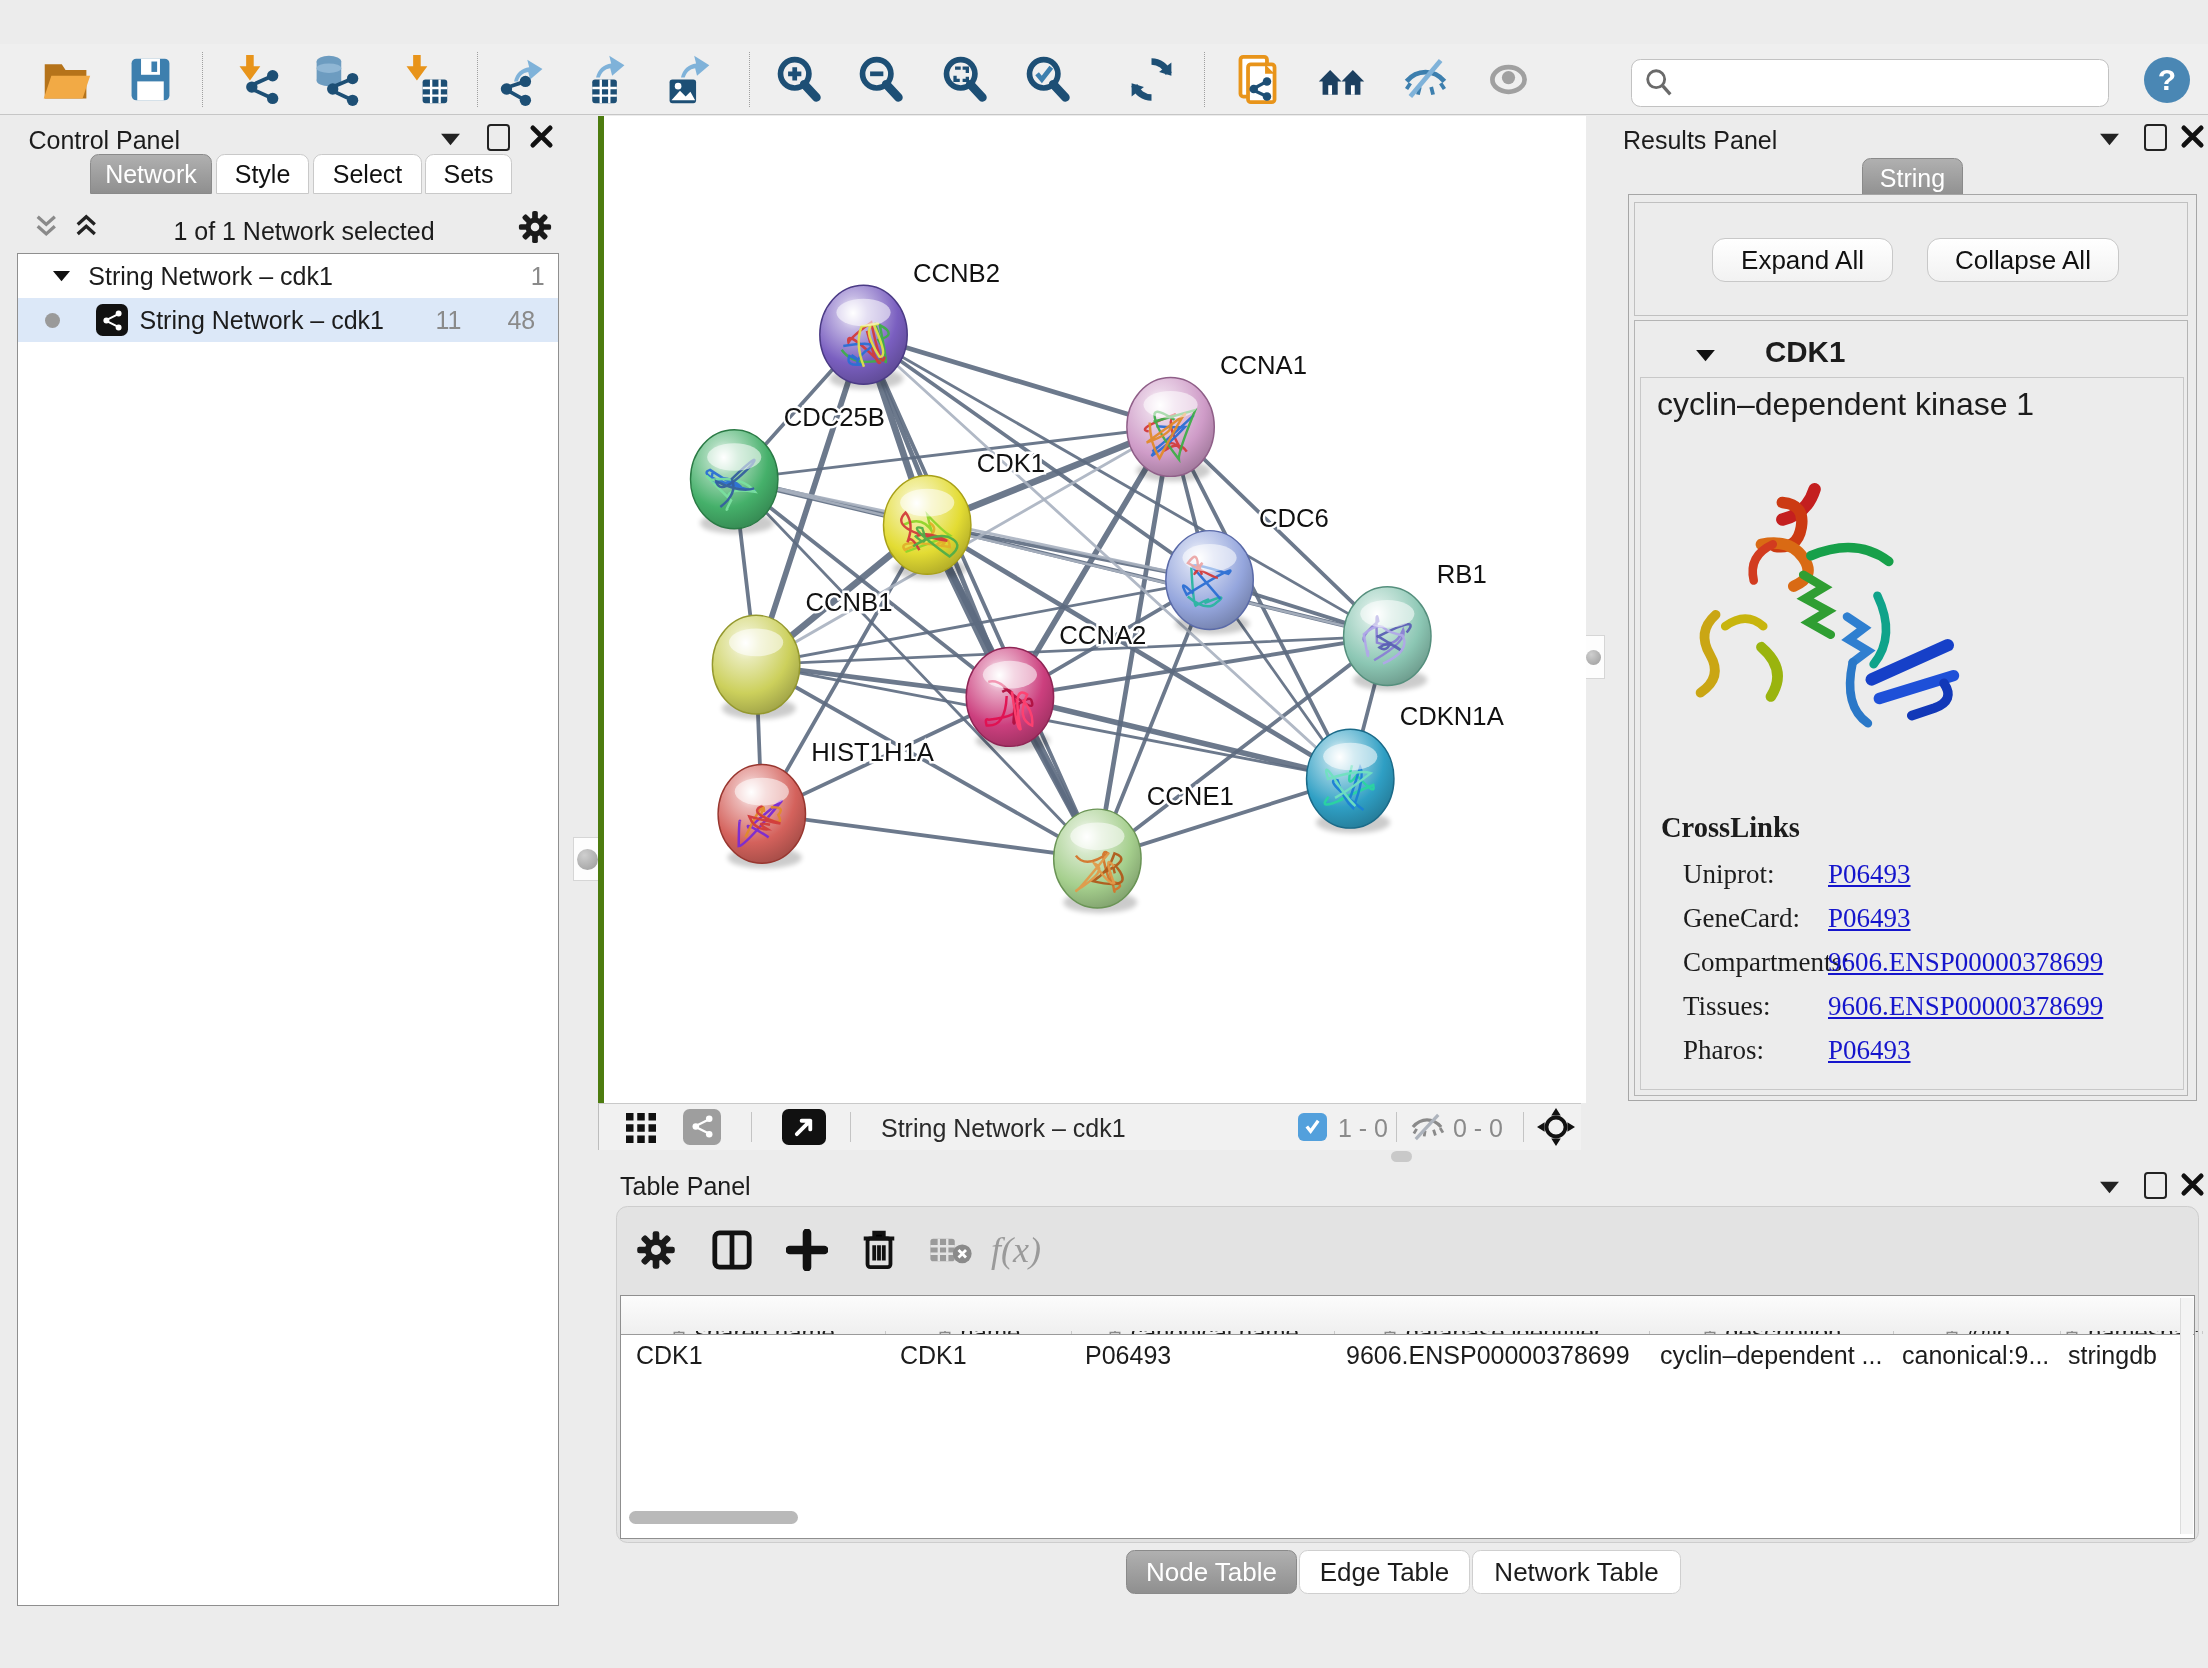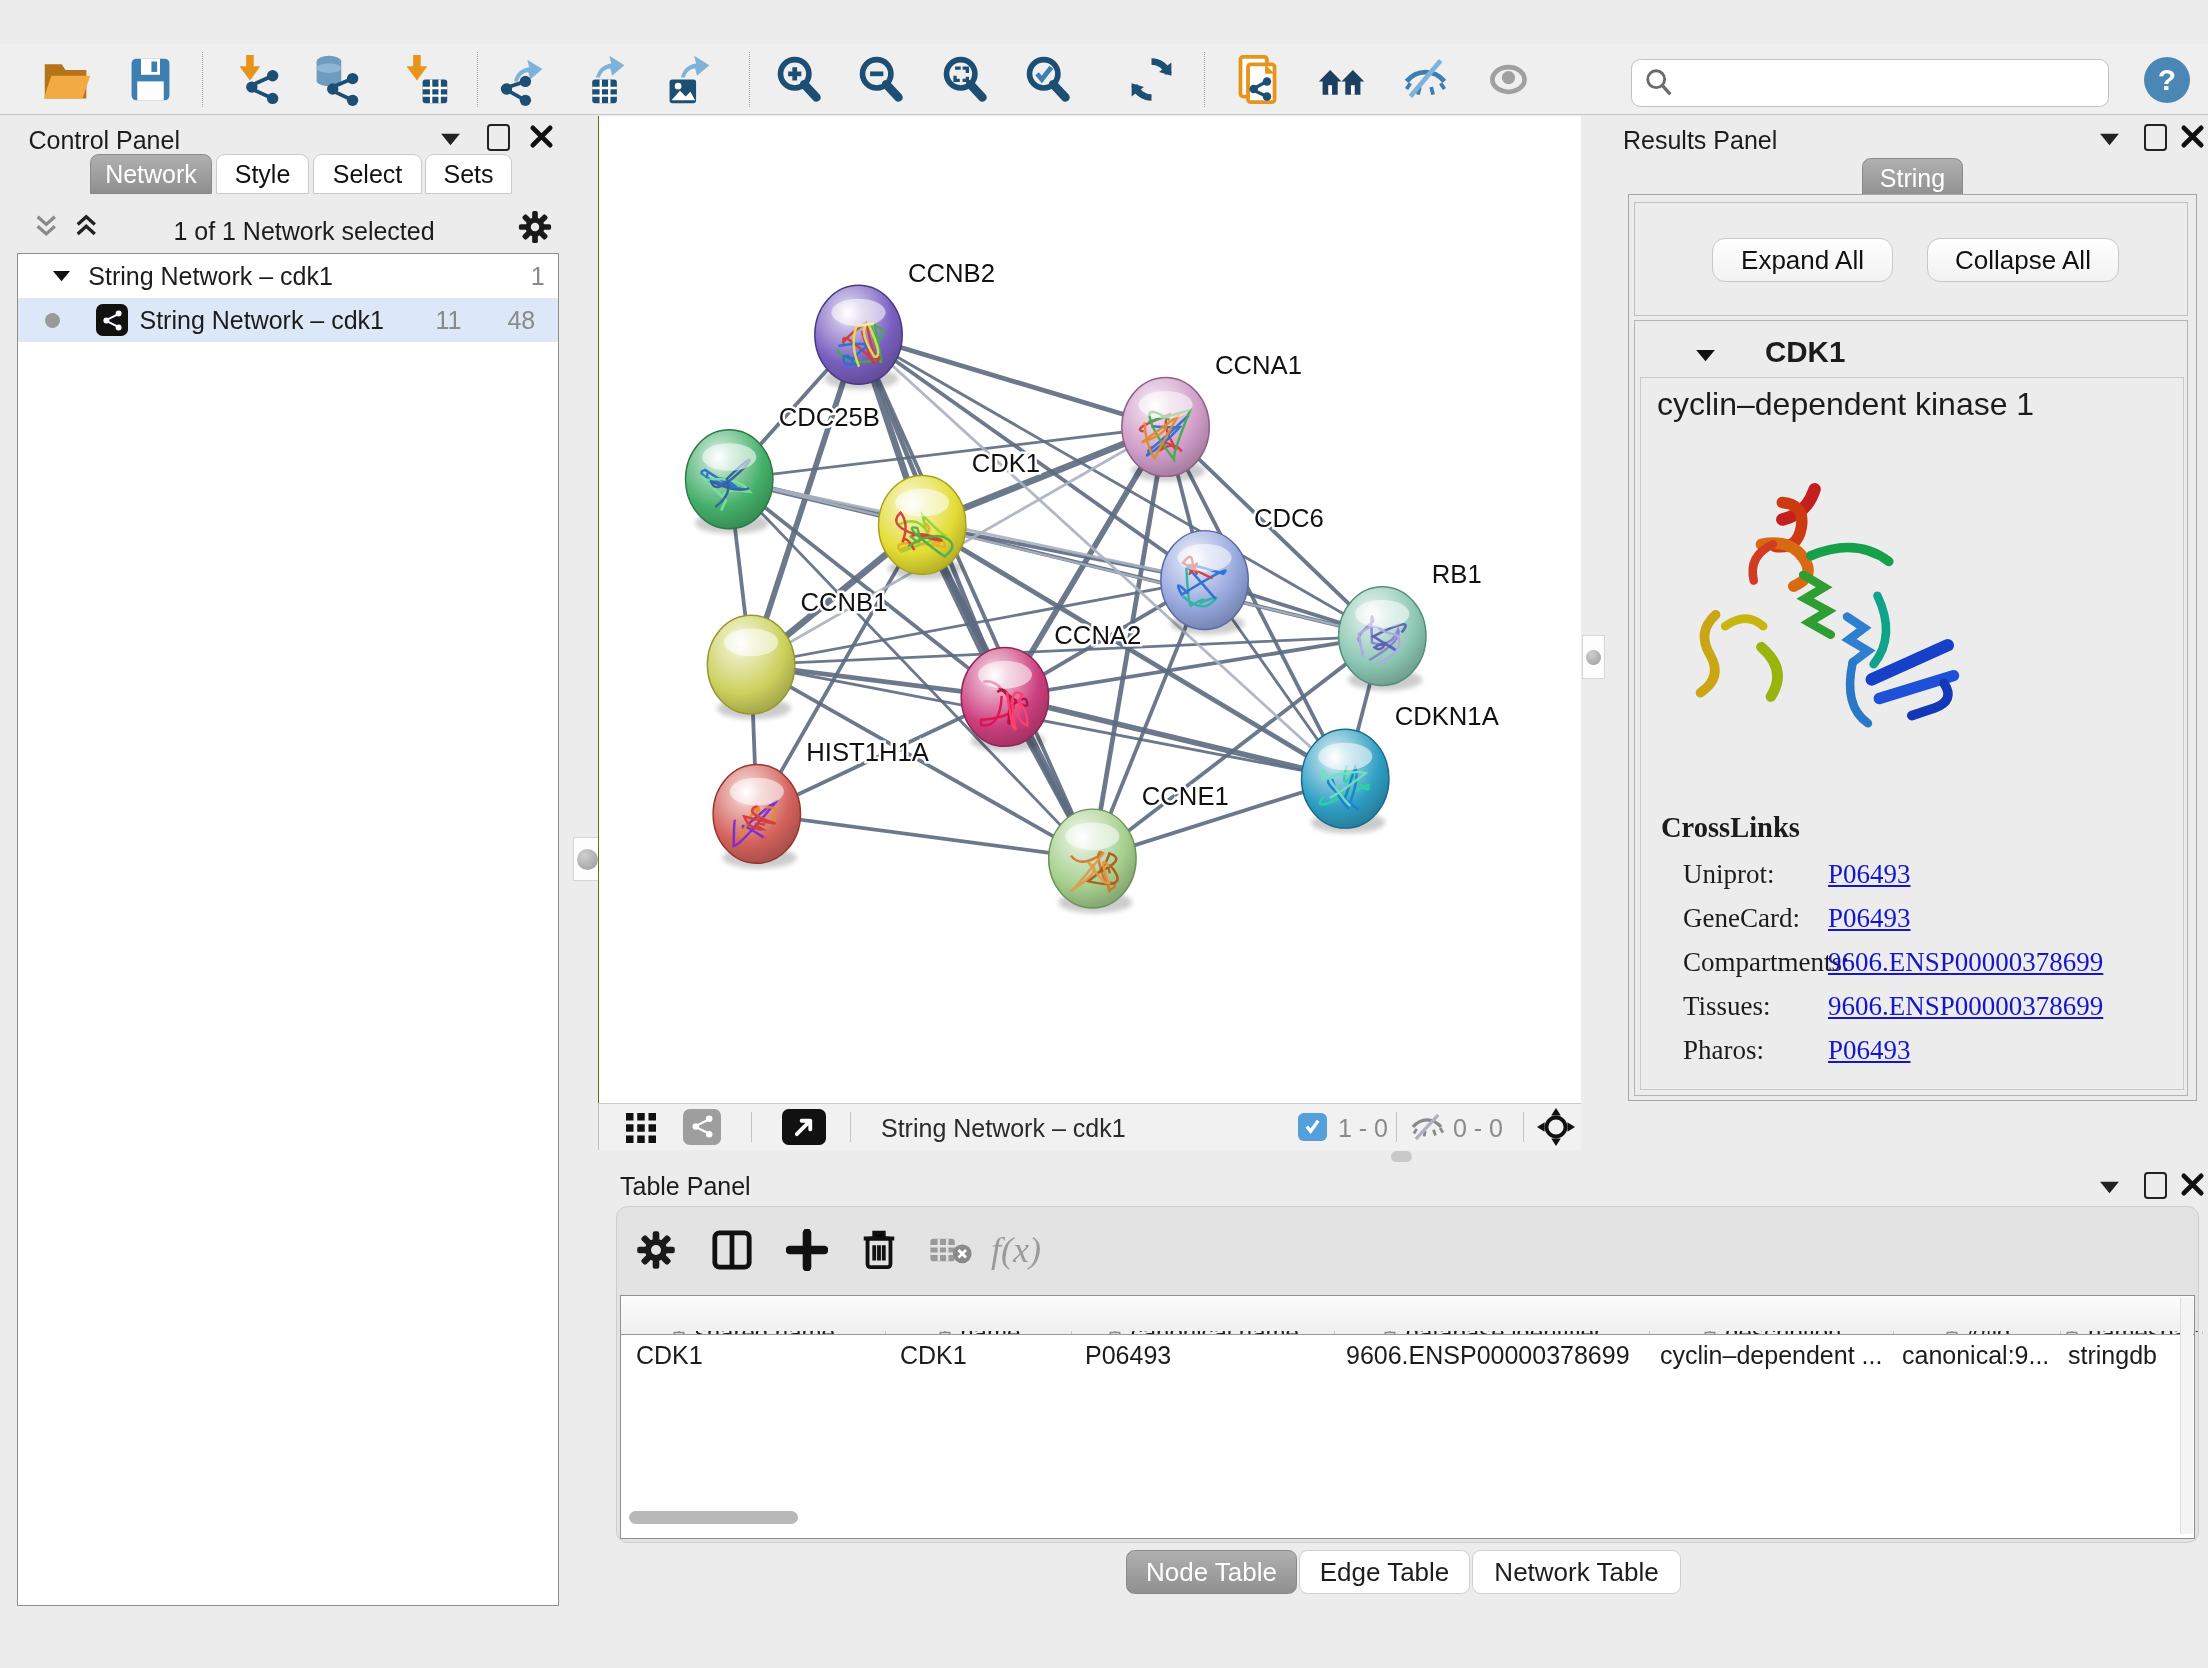--- a/index.html
+++ b/index.html
@@ -19,21 +19,21 @@
   
   .panel-title{font-size:25px;color:#1c1c1c;}
   .hdr-box{width:19px;height:23px;border:2.9px solid #222;border-radius:3.8px;}
   .tab{position:absolute;height:38px;background:#fff;border:1px solid #c9c9c9;border-radius:8.6px 8.6px 0 0;text-align:center;font-size:25px;line-height:38px;color:#111;}
   .tab.sel{background:linear-gradient(#b0b0b0,#8f8f8f);color:#fff;border-color:#8a8a8a;}
   
   #ctl-tree{position:absolute;left:17px;top:253px;width:540px;height:1351px;background:#fff;border:1.9px solid #8f8f8f;}
   .gray-num{color:#8a8a8a;}
   .share-sq{border-radius:6.7px;background:#111;display:flex;align-items:center;justify-content:center;}
   
-  #net-canvas{position:absolute;left:598px;top:116px;width:982px;height:987px;background:#fff;border-left:1px solid #4d7c0f;}
+  #net-canvas{position:absolute;left:598px;top:116px;width:982px;height:987px;background:#fff;border-left:6px solid #4d7c0f;}
   #canvas-bar{position:absolute;left:598px;top:1103px;width:982px;height:46px;background:#f1f1f1;border-top:1px solid #c9c9c9;border-left:1px solid #bdbdbd;}
   .cbar-sep{position:absolute;top:7.6px;height:30px;width:0;border-left:1px solid #c4c4c4;}
   
   #results-outer{position:absolute;left:1628px;top:194px;width:567px;height:905px;border:1.9px solid #a6a6a6;background:#ececec;}
   .btn{background:linear-gradient(#ffffff,#f2f2f2);border:1.9px solid #c8c8c8;border-radius:13px;font-size:26px;text-align:center;color:#111;}
   .serif{font-family:"Liberation Serif",serif;}
   a.xlink{color:#1515cc;text-decoration:underline;font-family:"Liberation Serif",serif;}
   
   #tbl-box{position:absolute;left:616px;top:1206px;width:1581px;height:335px;background:#e3e3e3;border:1px solid #cdcdcd;border-radius:11.4px;}
   #tbl{position:absolute;left:620px;top:1295px;width:1573px;height:242px;background:#fff;border:1px solid #8f8f8f;}

